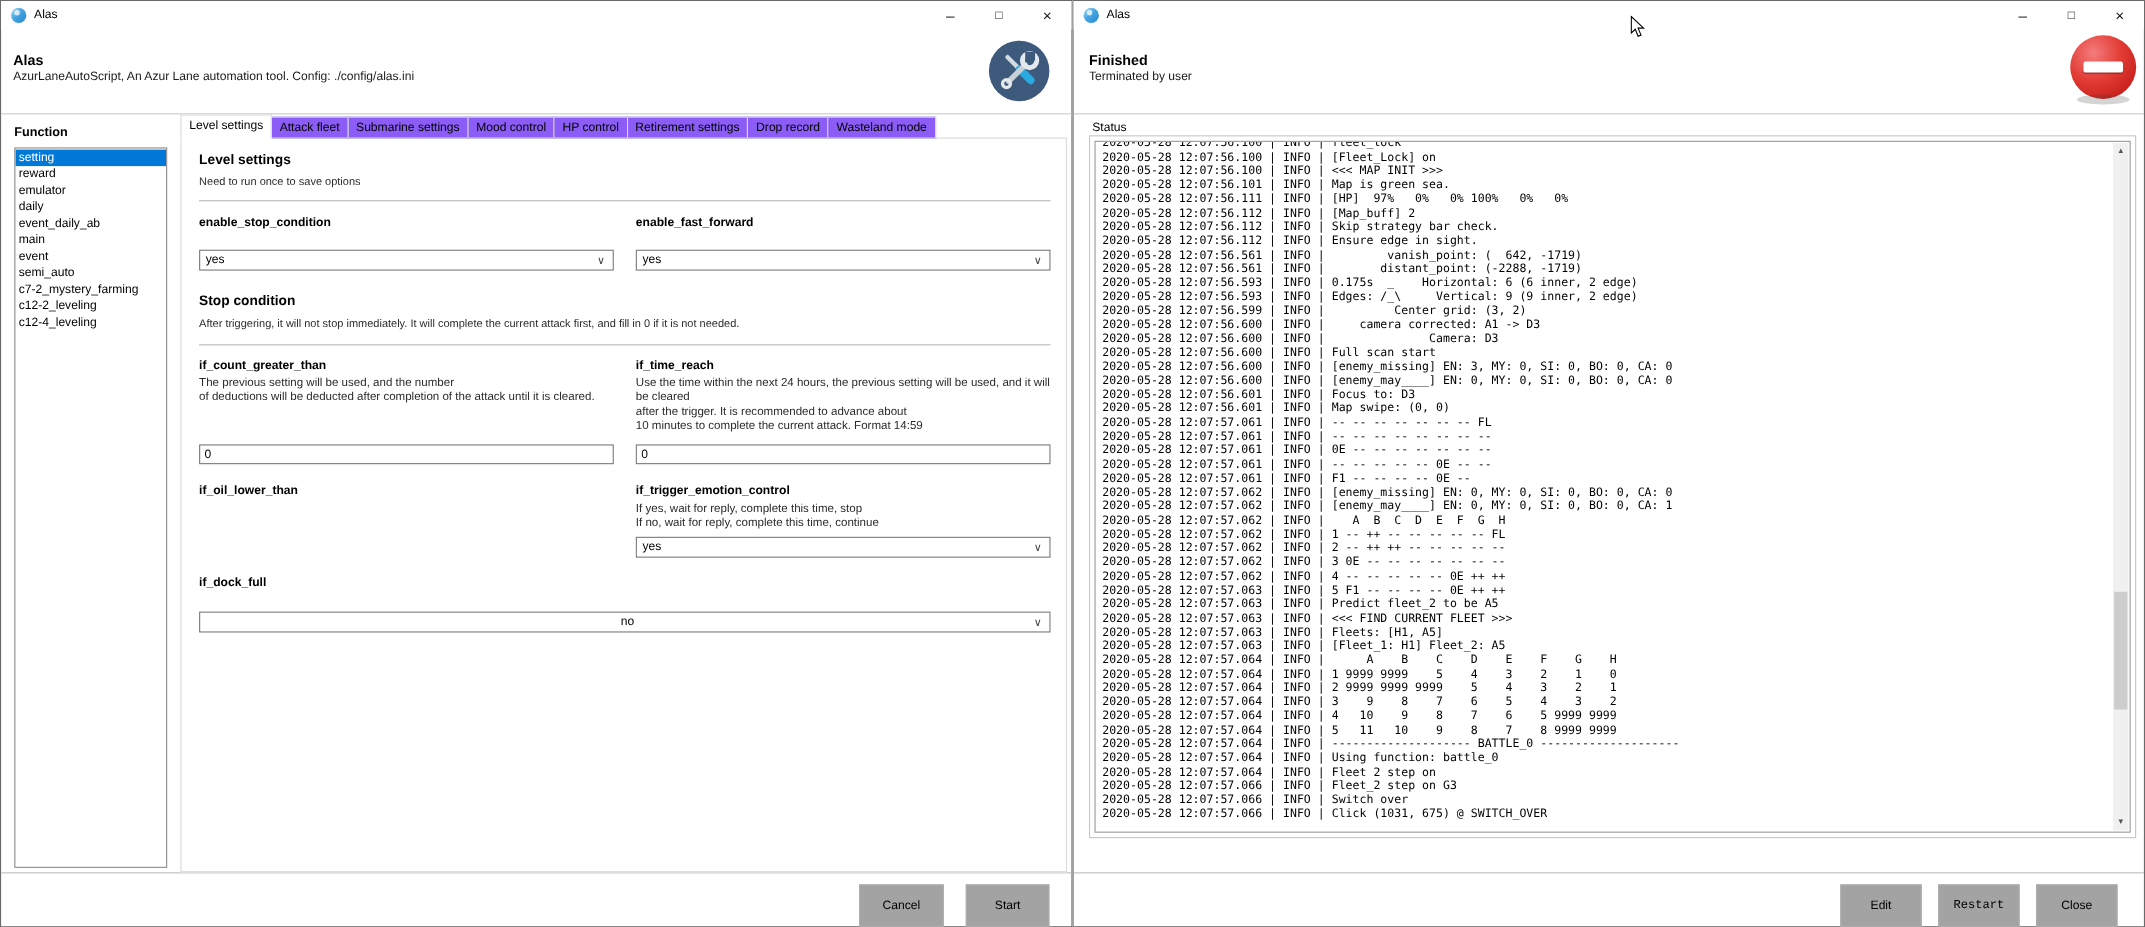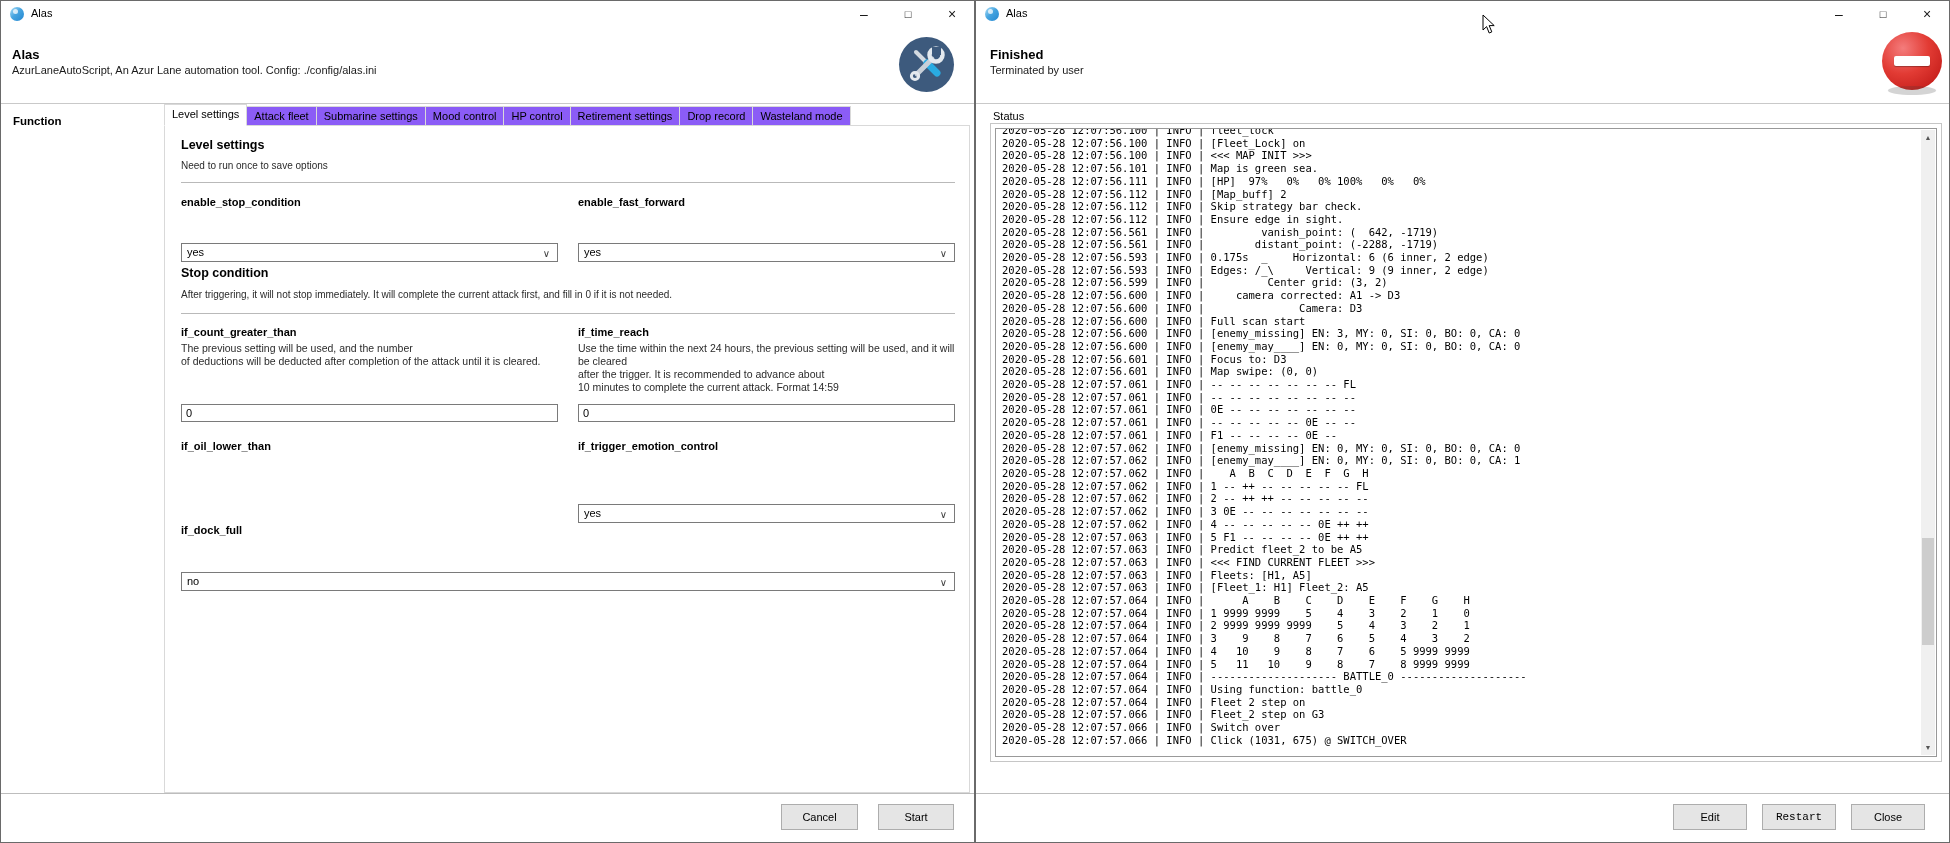--- a/index.html
+++ b/index.html
@@ -56,25 +56,25 @@
 
   
   .sec-title{position:absolute;font-size:12.5px;font-weight:bold;}
   .sec-desc{position:absolute;font-size:10px;color:#2b2b2b;}
   .hrline{position:absolute;left:16px;width:774px;border-top:1px solid #b9b9b9;}
   .f-label{position:absolute;font-weight:bold;font-size:11px;}
   .f-desc{position:absolute;font-size:10.5px;color:#2b2b2b;white-space:pre-line;line-height:13px;width:380px;}
   .textbox{position:absolute;height:18px;width:377px;border:1px solid #7a7a7a;font-size:11px;
        padding:0 4px;font-family:"Liberation Sans",sans-serif;box-sizing:border-box;background:#fff;}
   .selectbox{position:absolute;height:19px;width:377px;border:1px solid #7a7a7a;background:#fff;
-       font-size:11px;line-height:17px;padding-left:5px;box-sizing:border-box;margin-top:16px;}
+       font-size:11px;line-height:17px;padding-left:5px;box-sizing:border-box;}
   .selectbox .chev{position:absolute;right:7px;top:1px;color:#404040;font-size:10px;line-height:17px;}
 
   .bottom-sep{position:absolute;left:0;right:0;top:792px;border-top:1px solid #bdbdbd;}
-  .btn{position:absolute;top:803px;height:26px;background:#e5e5e5;border:1px solid #adadad;
+  .btn{position:absolute;top:803px;height:39px;background:#a3a3a3;border:1px solid #adadad;
        font-size:11px;text-align:center;line-height:21px;box-sizing:border-box;}
 
   
   .status-label{position:absolute;left:17px;top:109px;font-size:11px;}
   .groupbox{position:absolute;left:14px;top:122px;width:952px;height:639px;
        border:1px solid #c6c6c6;box-sizing:border-box;background:#fff;}
   .logarea{position:absolute;left:4px;top:4px;right:4px;bottom:4px;border:1px solid #999;
        background:#fff;overflow:hidden;}
   .logpre{margin:-5px 0 0 0;padding:0 0 0 6px;font-family:"DejaVu Sans Mono",monospace;
        font-size:10.5px;line-height:12.7px;white-space:pre;}
@@ -106,20 +106,33 @@
       <line x1="28" y1="26" x2="38" y2="36" stroke="#29abe2" stroke-width="7" stroke-linecap="round"></line>
       <line x1="18" y1="37" x2="33" y2="22" stroke="#c7cfd8" stroke-width="5" stroke-linecap="round"></line>
       <circle cx="37" cy="18" r="6.5" fill="none" stroke="#e4e9ee" stroke-width="4.5"></circle>
       <rect x="33" y="10" width="9" height="8" fill="#3d5a7d"></rect>
       <circle cx="16" cy="39" r="3.6" fill="none" stroke="#e4e9ee" stroke-width="3"></circle>
     </svg>
   </div>
   <div class="hsep"></div>
 
   <div class="func-label">Function</div>
+  <div class="func-list">
+    <div class="func-item selected">setting</div>
+    <div class="func-item">reward</div>
+    <div class="func-item">emulator</div>
+    <div class="func-item">daily</div>
+    <div class="func-item">event_daily_ab</div>
+    <div class="func-item">main</div>
+    <div class="func-item">event</div>
+    <div class="func-item">semi_auto</div>
+    <div class="func-item">c7-2_mystery_farming</div>
+    <div class="func-item">c12-2_leveling</div>
+    <div class="func-item">c12-4_leveling</div>
+  </div>
 
   <div class="tabbar">
     <div class="tab active">Level settings</div>
     <div class="tab">Attack fleet</div>
     <div class="tab">Submarine settings</div>
     <div class="tab">Mood control</div>
     <div class="tab">HP control</div>
     <div class="tab">Retirement settings</div>
     <div class="tab">Drop record</div>
     <div class="tab">Wasteland mode</div>
@@ -150,27 +163,29 @@
  of deductions will be deducted after completion of the attack until it is cleared.</div>
     <div class="f-label" style="left:413px;top:200px;">if_time_reach</div>
     <div class="f-desc" style="left:413px;top:216px;">Use the time within the next 24 hours, the previous setting will be used, and it will be cleared
  after the trigger. It is recommended to advance about
  10 minutes to complete the current attack. Format 14:59</div>
     <input class="textbox" style="left: 16px; top: 278px;" value="0">
     <input class="textbox" style="left: 413px; top: 278px;" value="0">
 
     <div class="f-label" style="left:16px;top:314px;">if_oil_lower_than</div>
     <div class="f-label" style="left:413px;top:314px;">if_trigger_emotion_control</div>
+    <div class="f-desc" style="left:413px;top:330px;">If yes, wait for reply, complete this time, stop
+If no, wait for reply, complete this time, continue</div>
     <div class="selectbox" style="left:413px;top:362px;">
       <span>yes</span>
       <span class="chev">∨</span>
     </div>
 
     <div class="f-label" style="left:16px;top:398px;">if_dock_full</div>
-    <div class="selectbox" style="left:16px;top:430px;width:774px;">
+    <div class="selectbox" style="left:16px;top:430px;width:774px;text-align:center;">
       <span>no</span>
       <span class="chev">∨</span>
     </div>
   </div>
 
   <div class="bottom-sep"></div>
   <button class="btn" style="left:780px;width:77px;">Cancel</button>
   <button class="btn" style="left:877px;width:76px;">Start</button>
 </div>
 

